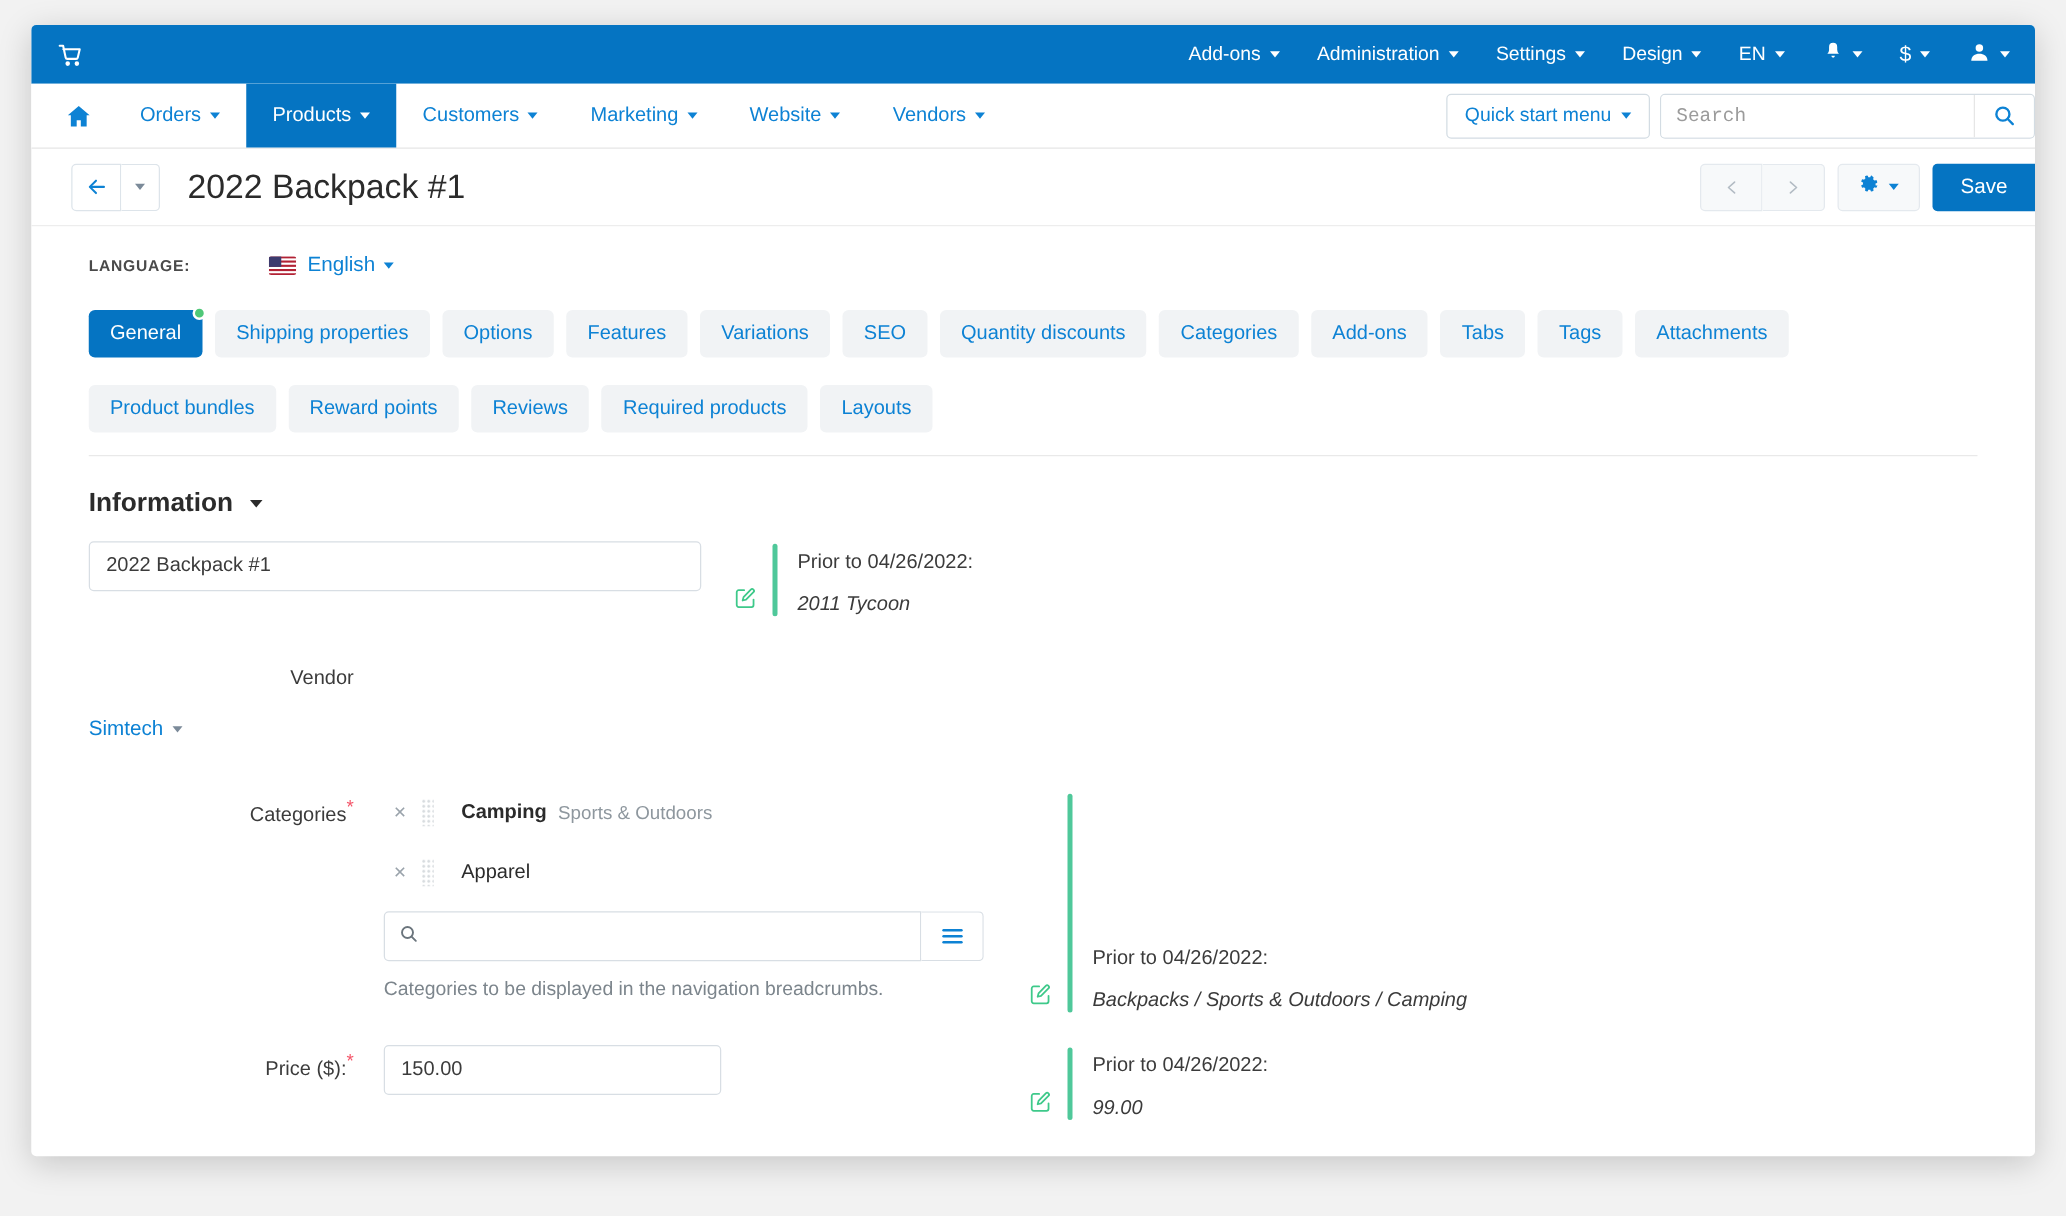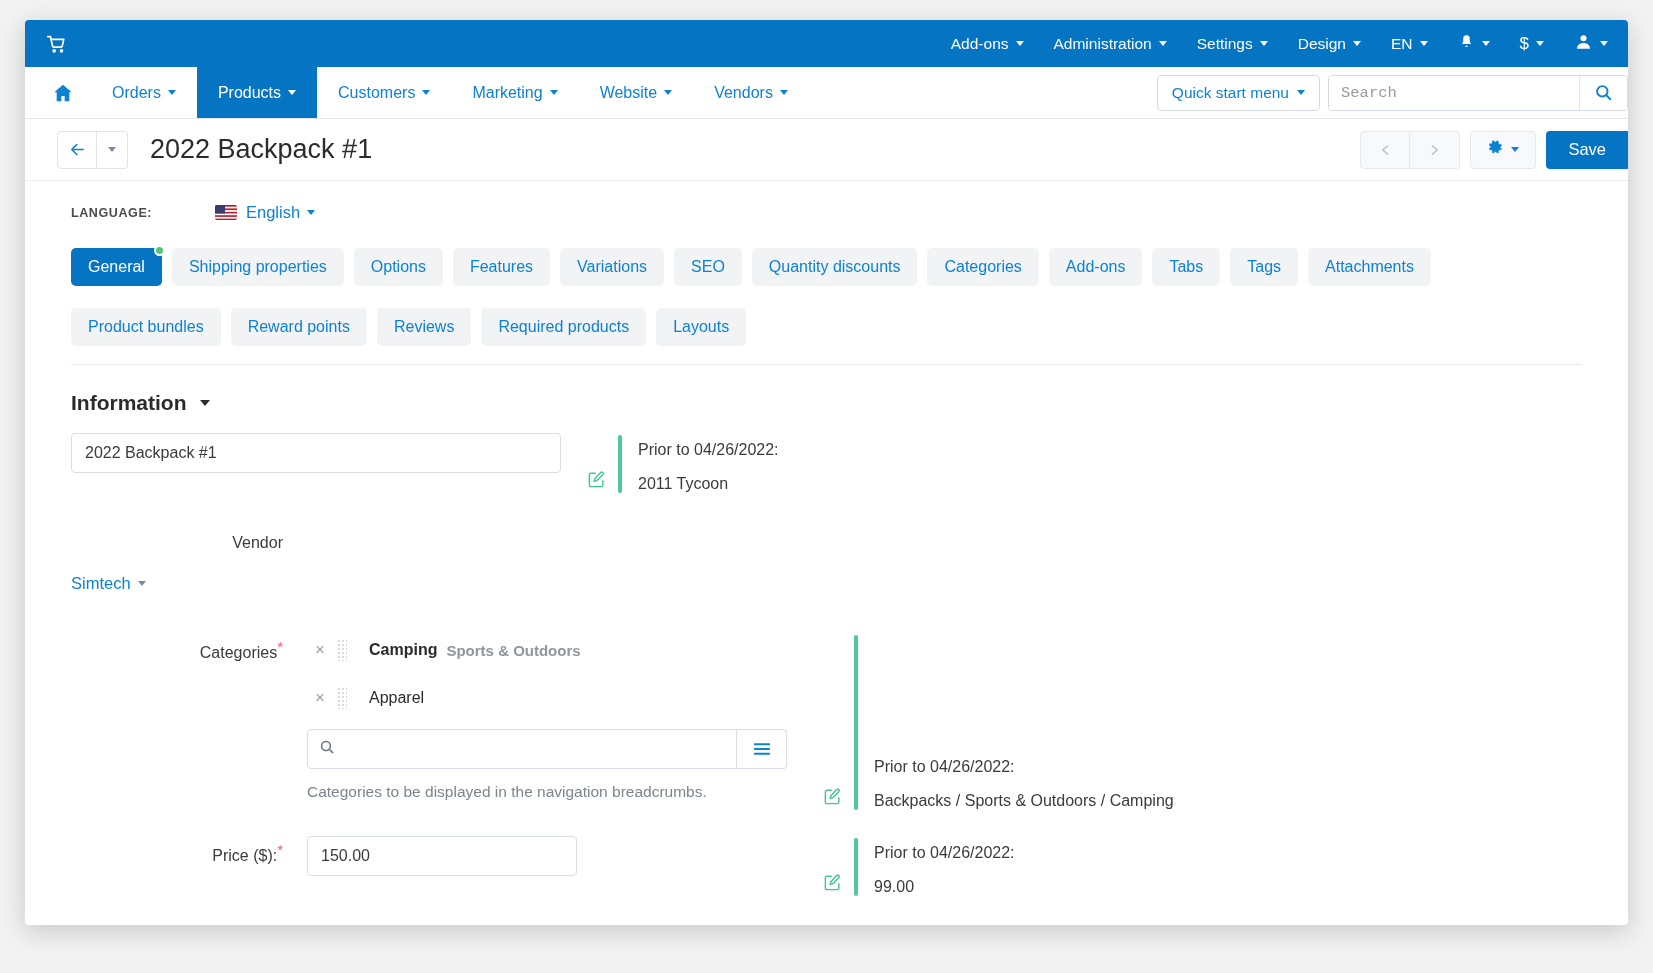--- a/index.html
+++ b/index.html
@@ -326,21 +326,21 @@
   }
   .prior-bar {
     width: 4px;
     background: #4fc89a;
     border-radius: 2px;
     margin-right: 16px;
     flex: none;
     align-self: stretch;
   }
   .prior-text { font-size: 16px; color: #3b3b3b; padding-top: 6px; }
-  .prior-text .pv { margin-top: 16px; }
+  .prior-text .pv { margin-top: 16px; font-style: italic; }
 
   
   .cat-item {
     display: flex;
     align-items: center;
     height: 34px;
     margin-bottom: 14px;
   }
   .cat-x {
     width: 26px;
@@ -353,21 +353,21 @@
   .cat-grip {
     width: 10px; height: 22px;
     margin: 0 22px 0 4px;
     flex: none;
     background-image:
       radial-gradient(#d6dade 1px, transparent 1.2px);
     background-size: 4px 4px;
     cursor: grab;
   }
   .cat-name { font-size: 16px; color: #2b2b2b; font-weight: 700; }
-  .cat-path { font-size: 15px; color: #8e979e; font-weight: 700; margin-left: 9px; }
+  .cat-path { font-size: 15px; color: #8e979e; font-weight: 400; margin-left: 9px; }
   .cat-name.plain { font-weight: 400; }
 
   .catsearch {
     display: flex;
     height: 40px;
     margin-left: 0px;
     width: 480px;
   }
   .catsearch .box {
     flex: 1;

